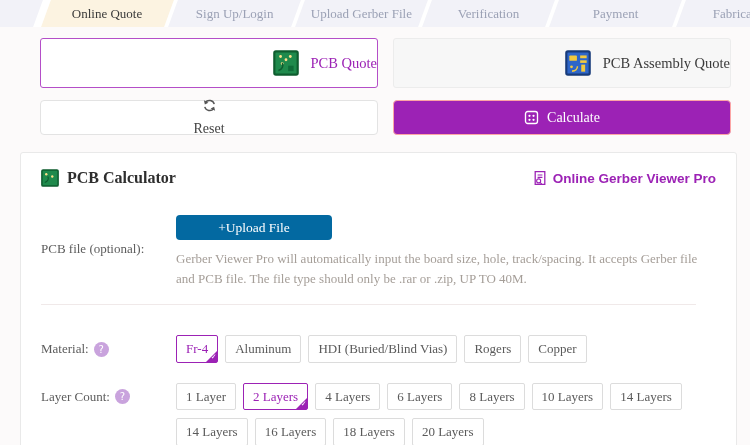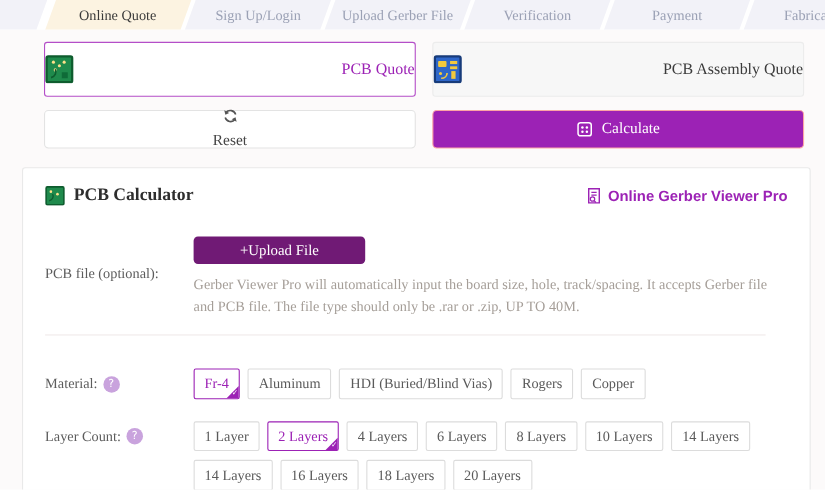--- a/index.html
+++ b/index.html
@@ -28,21 +28,21 @@
   .tab-label {
     display:block; transform:skewX(20deg);
     font-size:13px; color:#9ba1b5;
   }
   .tab.selected { background:#fcf3e1; }
   .tab.selected .tab-label { color:#3a3a3a; }
 
   
   .row2 { display:flex; gap:15px; margin:11px 19px 0 40px; }
   .card {
-    flex:1; height:50px; display:flex; align-items:center; justify-content:space-between;
+    flex:1; height:50px; display:flex; align-items:center; justify-content:flex-end;
     gap:12px; cursor:pointer; border-radius:3px; font-size:14.5px;
   }
   .card.pcb { background:#fff; border:1px solid #b44ec8; color:#9c22b5; }
   .card.assembly { background:#f7f7f7; border:1px solid #ececec; color:#3b3b3b; }
 
   .actions { display:flex; gap:15px; margin:12px 19px 0 40px; }
   .btn {
     flex:1; height:35px; display:flex; align-items:center; justify-content:center;
     gap:8px; cursor:pointer; border-radius:4px; font-size:14px;
     font-family:inherit;
@@ -69,21 +69,21 @@
     display:flex; align-items:center; gap:5px; padding-top:6px;
   }
   .help {
     width:15px; height:15px; border-radius:50%; background:#c9a3dd;
     color:#fff; font-size:10px; line-height:15px; text-align:center;
     font-family:"DejaVu Sans",sans-serif; cursor:pointer; flex:0 0 auto;
   }
 
   .file-row .form-label { padding-top:26px; }
   .upload-btn {
-    width:156px; height:25px; background:#701a75; color:#fff; border:none;
+    width:156px; height:25px; background:#0369a1; color:#fff; border:none;
     border-radius:4px; font-size:13.5px; font-family:inherit; cursor:pointer;
   }
   .upload-hint {
     margin-top:9px; max-width:548px; font-size:13px; line-height:1.5; color:#a59e98;
   }
 
   .divider { border-top:1px solid #f0e9e9; margin:16px 20px 30px 0; }
 
   .chips { display:flex; flex-wrap:wrap; gap:8px 7px; max-width:548px; }
   .chip {

